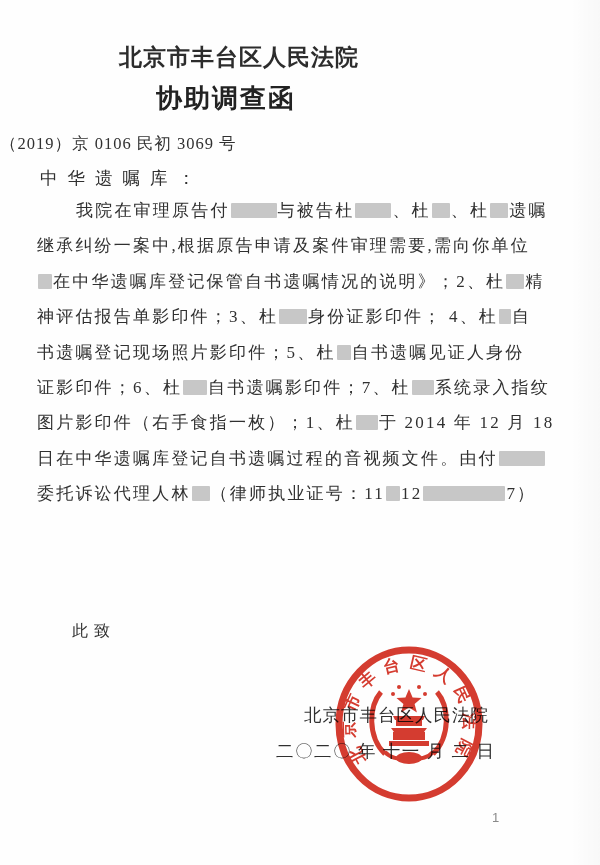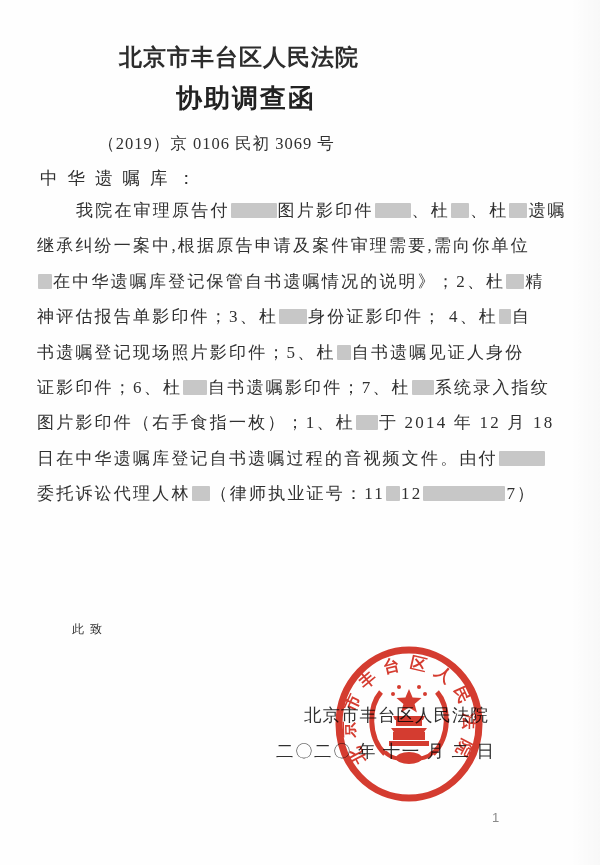--- a/index.html
+++ b/index.html
@@ -13,49 +13,49 @@
   }
   .abs{position:absolute;}
   .court-title{
     top:42px;left:0;width:478px;text-align:center;
     font-family:"Liberation Sans","DejaVu Sans",sans-serif;
     font-weight:bold;font-size:23px;letter-spacing:1px;color:#2c2c2c;
   }
   .doc-title{
     top:81px;left:0;width:452px;text-align:center;
     font-family:"Liberation Sans","DejaVu Sans",sans-serif;
-    font-weight:bold;font-size:26px;letter-spacing:2px;color:#222;padding-left:20px;
+    font-weight:bold;font-size:26px;letter-spacing:2px;color:#222;
   }
-  .case-number{top:133px;left:0;width:433px;text-align:center;font-size:16.5px;letter-spacing:1px;}
+  .case-number{top:133px;left:0;width:433px;text-align:left;font-size:16.5px;letter-spacing:1px;}
   .addressee{top:166px;left:40px;font-size:17.5px;letter-spacing:10px;text-align:right;}
   .body-block{top:193px;left:37px;width:420px;}
   .body-line{height:35.4px;line-height:35.4px;font-size:17px;letter-spacing:2.2px;white-space:nowrap;}
   .body-line.indent{padding-left:39px;}
   .redaction{
     display:inline-block;height:15px;border-radius:1px;
     background:#c7c7c7;filter:blur(0.5px);vertical-align:-2px;margin:0 1px;
   }
-  .closing{top:621px;left:72px;font-size:12px;letter-spacing:6px;}
+  .closing{top:621px;left:72px;font-size:16px;letter-spacing:6px;}
   .signature{top:703px;left:304px;font-size:17.5px;letter-spacing:1px;}
   .issue-date{top:739px;left:276px;font-size:17.5px;letter-spacing:1.5px;}
   .seal{left:333px;top:644px;mix-blend-mode:multiply;opacity:0.92;}
   .page-number{top:810px;left:492px;font-size:13px;color:#8a8a8a;font-family:"Liberation Sans","DejaVu Sans",sans-serif;}
 </style>
 </head>
 <body>
 
 <div class="page">
 
   <div class="abs court-title">北京市丰台区人民法院</div>
   <div class="abs doc-title">协助调查函</div>
   <div class="abs case-number">（2019）京 0106 民初 3069 号</div>
   <div class="abs addressee">中华遗嘱库：</div>
 
   <div class="abs body-block">
-      <div class="body-line indent"><span>我院在审理原告付</span><span class="redaction" style="width: 46px;"></span><span>图片影印件</span><span class="redaction" style="width: 36px;"></span><span>、杜</span><span class="redaction" style="width: 18px;"></span><span>、杜</span><span class="redaction" style="width: 18px;"></span><span>遗嘱</span></div>
+      <div class="body-line indent"><span>我院在审理原告付</span><span class="redaction" style="width: 46px;"></span><span>与被告杜</span><span class="redaction" style="width: 36px;"></span><span>、杜</span><span class="redaction" style="width: 18px;"></span><span>、杜</span><span class="redaction" style="width: 18px;"></span><span>遗嘱</span></div>
       <div class="body-line"><span>继承纠纷一案中,根据原告申请及案件审理需要,需向你单位</span></div>
       <div class="body-line"><span class="redaction" style="width: 14px;"></span><span>在中华遗嘱库登记保管自书遗嘱情况的说明》；2、杜</span><span class="redaction" style="width: 18px;"></span><span>精</span></div>
       <div class="body-line"><span>神评估报告单影印件；3、杜</span><span class="redaction" style="width: 28px;"></span><span>身份证影印件； 4、杜</span><span class="redaction" style="width: 12px;"></span><span>自</span></div>
       <div class="body-line"><span>书遗嘱登记现场照片影印件；5、杜</span><span class="redaction" style="width: 14px;"></span><span>自书遗嘱见证人身份</span></div>
       <div class="body-line"><span>证影印件；6、杜</span><span class="redaction" style="width: 24px;"></span><span>自书遗嘱影印件；7、杜</span><span class="redaction" style="width: 22px;"></span><span>系统录入指纹</span></div>
       <div class="body-line"><span>图片影印件（右手食指一枚）；1、杜</span><span class="redaction" style="width: 22px;"></span><span>于 2014 年 12 月 18</span></div>
       <div class="body-line"><span>日在中华遗嘱库登记自书遗嘱过程的音视频文件。由付</span><span class="redaction" style="width: 46px;"></span></div>
       <div class="body-line"><span>委托诉讼代理人林</span><span class="redaction" style="width: 18px;"></span><span>（律师执业证号：11</span><span class="redaction" style="width: 14px;"></span><span>12</span><span class="redaction" style="width: 82px;"></span><span>7）</span></div>
     </div>
 

